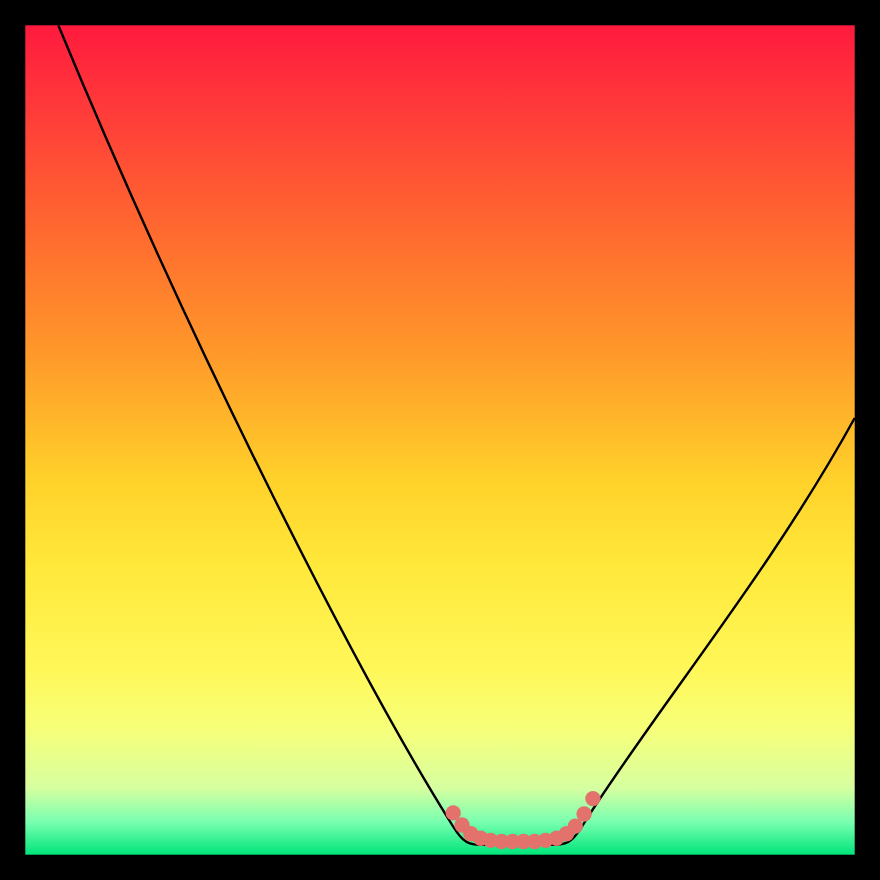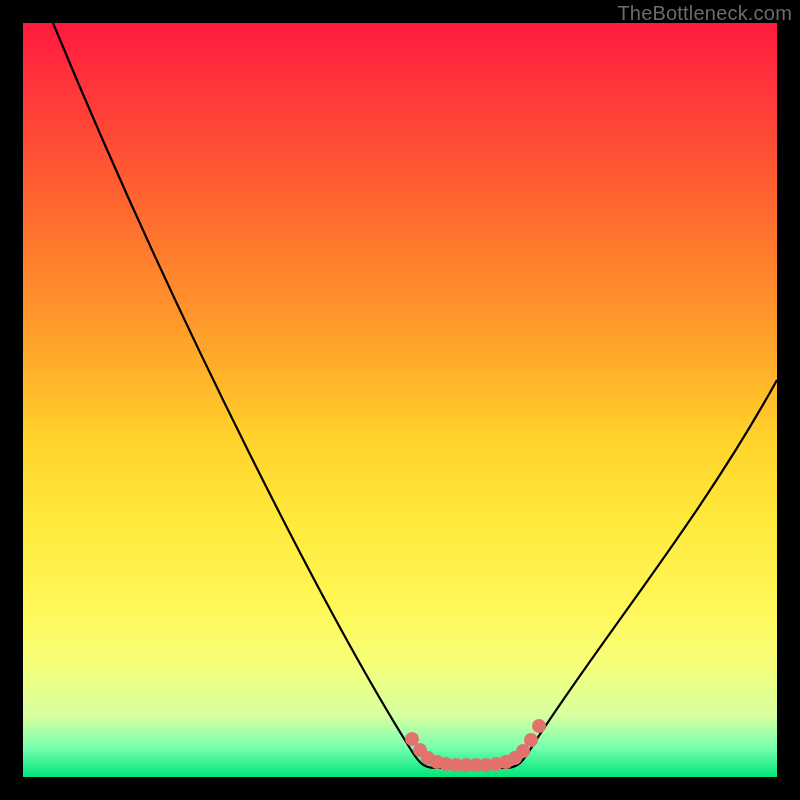--- a/index.html
+++ b/index.html
@@ -83,14 +83,13 @@
       <circle cx="486" cy="765" r="7"></circle>
       <circle cx="496" cy="764" r="7"></circle>
       <circle cx="506" cy="762" r="7"></circle>
       <circle cx="515" cy="758" r="7"></circle>
       <circle cx="523" cy="751" r="7"></circle>
       <circle cx="531" cy="740" r="7"></circle>
       <circle cx="539" cy="726" r="7"></circle>
     </g>
   </svg>
 
-  <div class="watermark">TheBottleneck.com</div>
 </div>
 
 </body></html>

